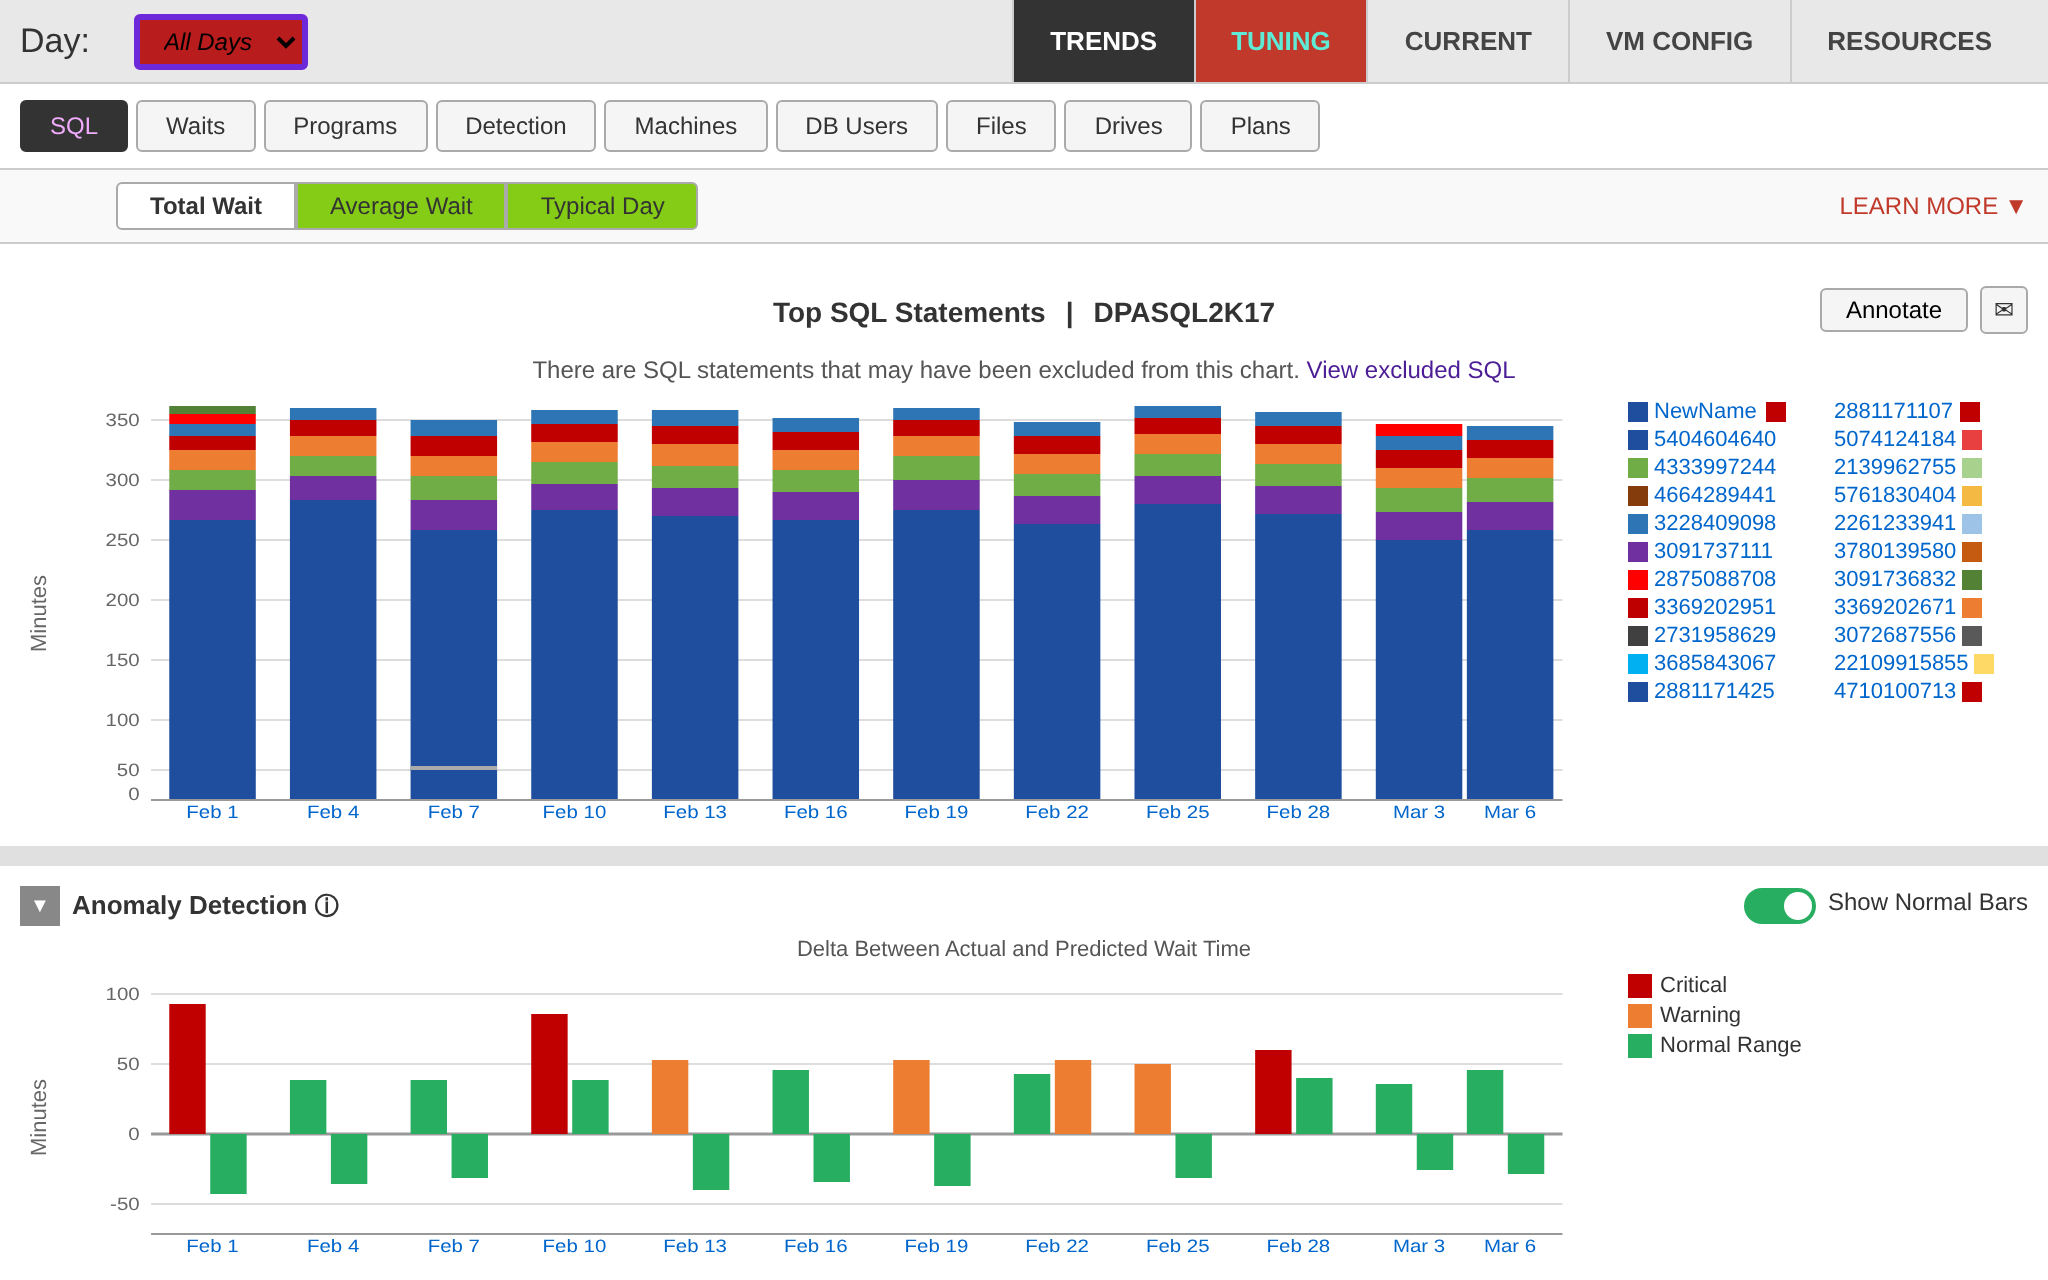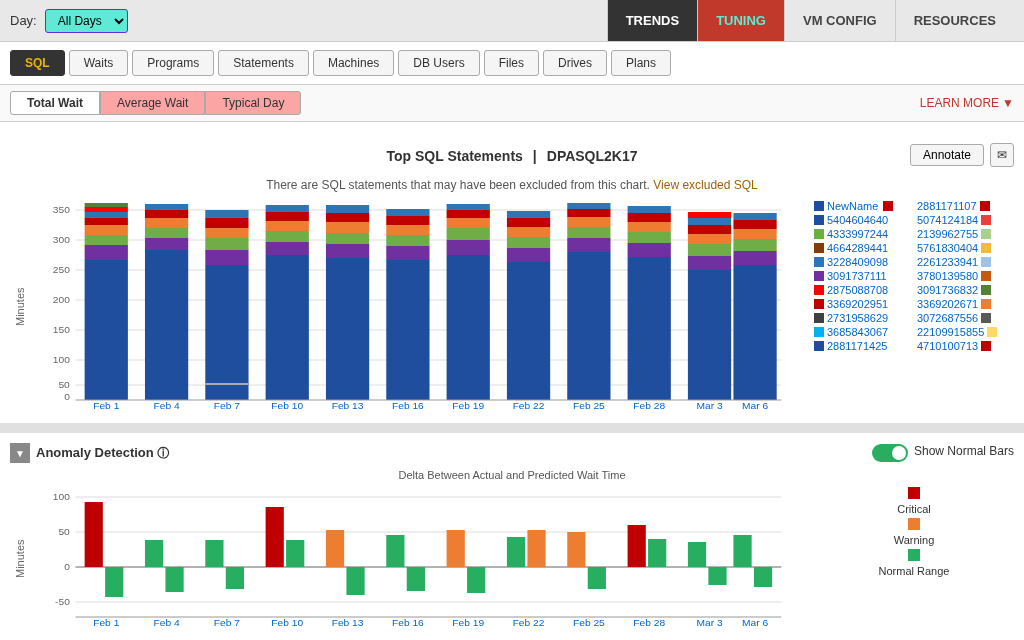--- a/index.html
+++ b/index.html
@@ -7,28 +7,29 @@
 
     
     .top-nav {
       display: flex;
       align-items: center;
       background: #e8e8e8;
       border-bottom: 1px solid #ccc;
       height: 42px;
       padding: 0 10px;
     }
-    .day-label { margin-right: 8px; font-size: 13px; }
+    .day-label { margin-right: 22px; font-size: 17px; }
     .day-select {
       padding: 3px 8px;
-      border: 1px solid #6d28d9;
+      border: 3px solid #6d28d9;
       border-radius: 3px;
-      background: #5eead4;
+      background: #b91c1c;
       font-size: 12px;
       cursor: pointer;
+      font-style: italic;
     }
     .nav-tabs {
       display: flex;
       margin-left: auto;
       height: 100%;
     }
     .nav-tab {
       display: flex;
       align-items: center;
       padding: 0 18px;
@@ -61,42 +62,41 @@
       padding: 5px 14px;
       border: 1px solid #aaa;
       border-radius: 3px;
       cursor: pointer;
       font-size: 12px;
       background: #f5f5f5;
       color: #333;
     }
     .sub-tab.active {
       background: #333;
-      color: #eab308;
+      color: #f0abfc;
       border-color: #333;
-      font-weight: bold;
     }
 
     
     .view-tabs {
       display: flex;
       background: #f9f9f9;
       border-bottom: 1px solid #ccc;
       padding: 6px 10px;
       align-items: center;
     }
     .view-tab {
       padding: 4px 16px;
       border: 1px solid #aaa;
       cursor: pointer;
       font-size: 12px;
-      background: #fca5a5;
+      background: #84cc16;
       color: #333;
     }
-    .view-tab:first-child { border-radius: 3px 0 0 3px; }
+    .view-tab:first-child { border-radius: 3px 0 0 3px; margin-left: 48px; }
     .view-tab:last-child { border-radius: 0 3px 3px 0; }
     .view-tab.active {
       background: white;
       border-color: #aaa;
       font-weight: bold;
     }
     .learn-more {
       margin-left: auto;
       color: #c0392b;
       font-size: 12px;
@@ -141,21 +141,21 @@
       justify-content: center;
       cursor: pointer;
       background: #f5f5f5;
     }
     .excluded-msg {
       text-align: center;
       font-size: 12px;
       color: #555;
       margin-bottom: 8px;
     }
-    .excluded-msg a { color: #a16207; cursor: pointer; }
+    .excluded-msg a { color: #4c1d95; cursor: pointer; }
 
     .chart-container {
       display: flex;
       gap: 10px;
     }
     .chart-area {
       flex: 1;
       position: relative;
     }
     .chart-legend {
@@ -246,21 +246,20 @@
     .anomaly-legend {
       display: flex;
       flex-direction: column;
       gap: 3px;
       font-size: 11px;
     }
     .anomaly-legend-item {
       display: flex;
       align-items: center;
       gap: 4px;
-      flex-direction: column;
     }
     .collapse-btn {
       width: 20px;
       height: 20px;
       background: #888;
       color: white;
       border: none;
       cursor: pointer;
       display: flex;
       align-items: center;
@@ -288,30 +287,31 @@
 <body>
 
 <div class="top-nav">
   <span class="day-label">Day:</span>
   <select class="day-select">
     <option>All Days</option>
   </select>
   <div class="nav-tabs">
     <div class="nav-tab active" style="background:#333;color:white;">TRENDS</div>
     <div class="nav-tab red-active" style="background:#c0392b;color:#5eead4;">TUNING</div>
+    <div class="nav-tab">CURRENT</div>
     <div class="nav-tab">VM CONFIG</div>
     <div class="nav-tab">RESOURCES</div>
   </div>
 </div>
 
 <div class="sub-tabs">
   <div class="sub-tab active">SQL</div>
   <div class="sub-tab">Waits</div>
   <div class="sub-tab">Programs</div>
-  <div class="sub-tab">Statements</div>
+  <div class="sub-tab">Detection</div>
   <div class="sub-tab">Machines</div>
   <div class="sub-tab">DB Users</div>
   <div class="sub-tab">Files</div>
   <div class="sub-tab">Drives</div>
   <div class="sub-tab">Plans</div>
 </div>
 
 <div class="view-tabs">
   <div class="view-tab active" style="background:white;font-weight:bold;border-radius:3px 0 0 3px;">Total Wait</div>
   <div class="view-tab">Average Wait</div>

